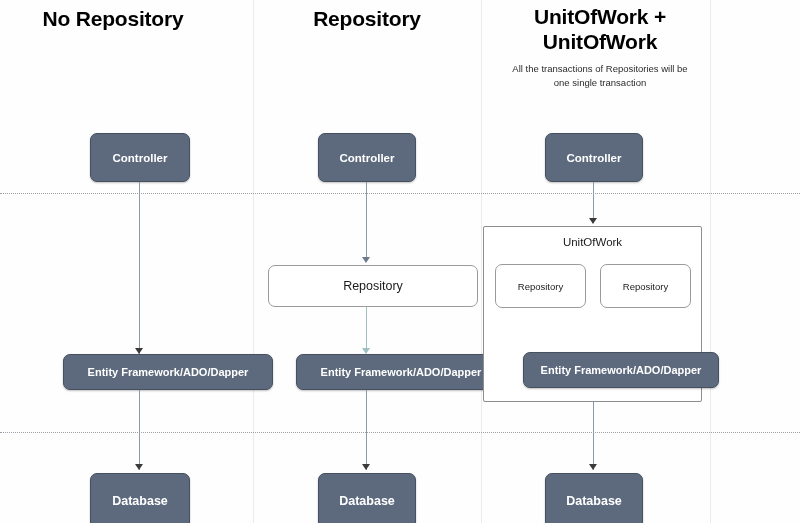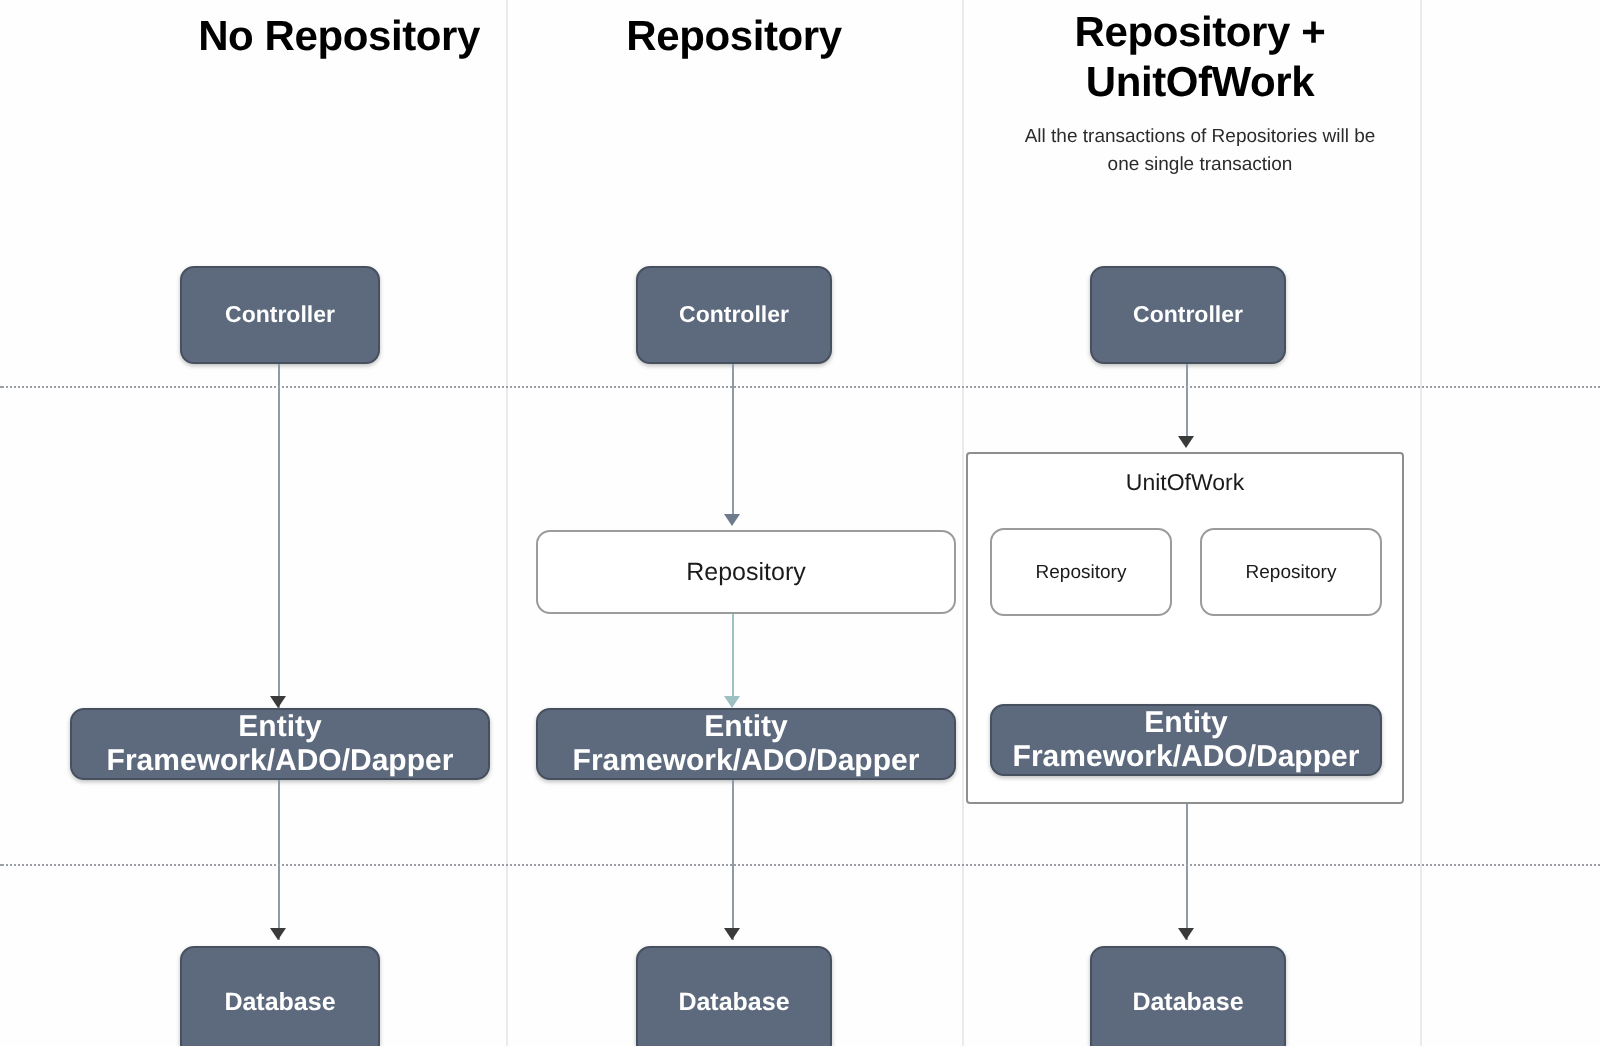--- a/index.html
+++ b/index.html
@@ -71,21 +71,21 @@
     color: #ffffff;
     font-weight: bold;
     box-shadow: 0 1px 2px rgba(0,0,0,0.25);
   }
   .node.light {
     background: #ffffff;
     border: 1px solid #9b9b9b;
     color: #1b1b1b;
   }
   .node.controller { font-size: 11.5px; }
-  .node.ef         { font-size: 15px; }
+  .node.ef         { font-size: 11px; margin-left: 28px; }
   .node.database   { font-size: 12.5px; }
   .node.repo       { font-size: 12.5px; }
   .node.repo-small { font-size: 9.5px; }
 
   
   .uow {
     position: absolute;
     box-sizing: border-box;
     background: #ffffff;
     border: 1px solid #8e8e8e;
@@ -121,21 +121,21 @@
 </style>
 </head>
 <body>
 
 <div id="canvas">
 
   <div class="guide" style="left:253px"></div>
   <div class="guide" style="left:481px"></div>
   <div class="guide" style="left:710px"></div>
 
-  <div class="col-title" style="left:14px; top:6px; width:226px;text-align:right;">No Repository</div>
+  <div class="col-title" style="left:0; top:6px; width:226px;">No Repository</div>
 
   <div class="node dark controller" style="left:90px; top:133px; width:100px; height:49px;">Controller</div>
 
   <div class="conn" style="left:139px; top:182px; height:174px;"></div>
   <div class="arrow" style="left:135px; top:348px;"></div>
 
   <div class="node dark ef" style="left:35px; top:354px; width:210px; height:36px;">Entity Framework/ADO/Dapper</div>
 
   <div class="conn" style="left:139px; top:390px; height:80px;"></div>
   <div class="arrow" style="left:135px; top:464px;"></div>
@@ -154,21 +154,21 @@
   <div class="conn teal" style="left:366px; top:307px; height:43px;"></div>
   <div class="arrow teal" style="left:362px; top:348px;"></div>
 
   <div class="node dark ef" style="left:268px; top:354px; width:210px; height:36px;">Entity Framework/ADO/Dapper</div>
 
   <div class="conn" style="left:366px; top:390px; height:80px;"></div>
   <div class="arrow" style="left:362px; top:464px;"></div>
 
   <div class="node dark database" style="left:318px; top:473px; width:98px; height:56px;">Database</div>
 
-  <div class="col-title" style="left:492px; top:4px; width:216px;">Repository +</div>
+  <div class="col-title" style="left:492px; top:4px; width:216px;">UnitOfWork +</div>
   <div class="col-title" style="left:492px; top:29px; width:216px;">UnitOfWork</div>
   <div class="col-sub" style="left:508px; top:62px; width:184px;text-align:center;">All the transactions of Repositories will be one single transaction</div>
 
   <div class="node dark controller" style="left:545px; top:133px; width:98px; height:49px;">Controller</div>
 
   <div class="conn" style="left:593px; top:182px; height:38px;"></div>
   <div class="arrow" style="left:589px; top:218px;"></div>
 
   <div class="uow" style="left:483px; top:226px; width:219px; height:176px;">
     <div class="uow-label">UnitOfWork</div>

